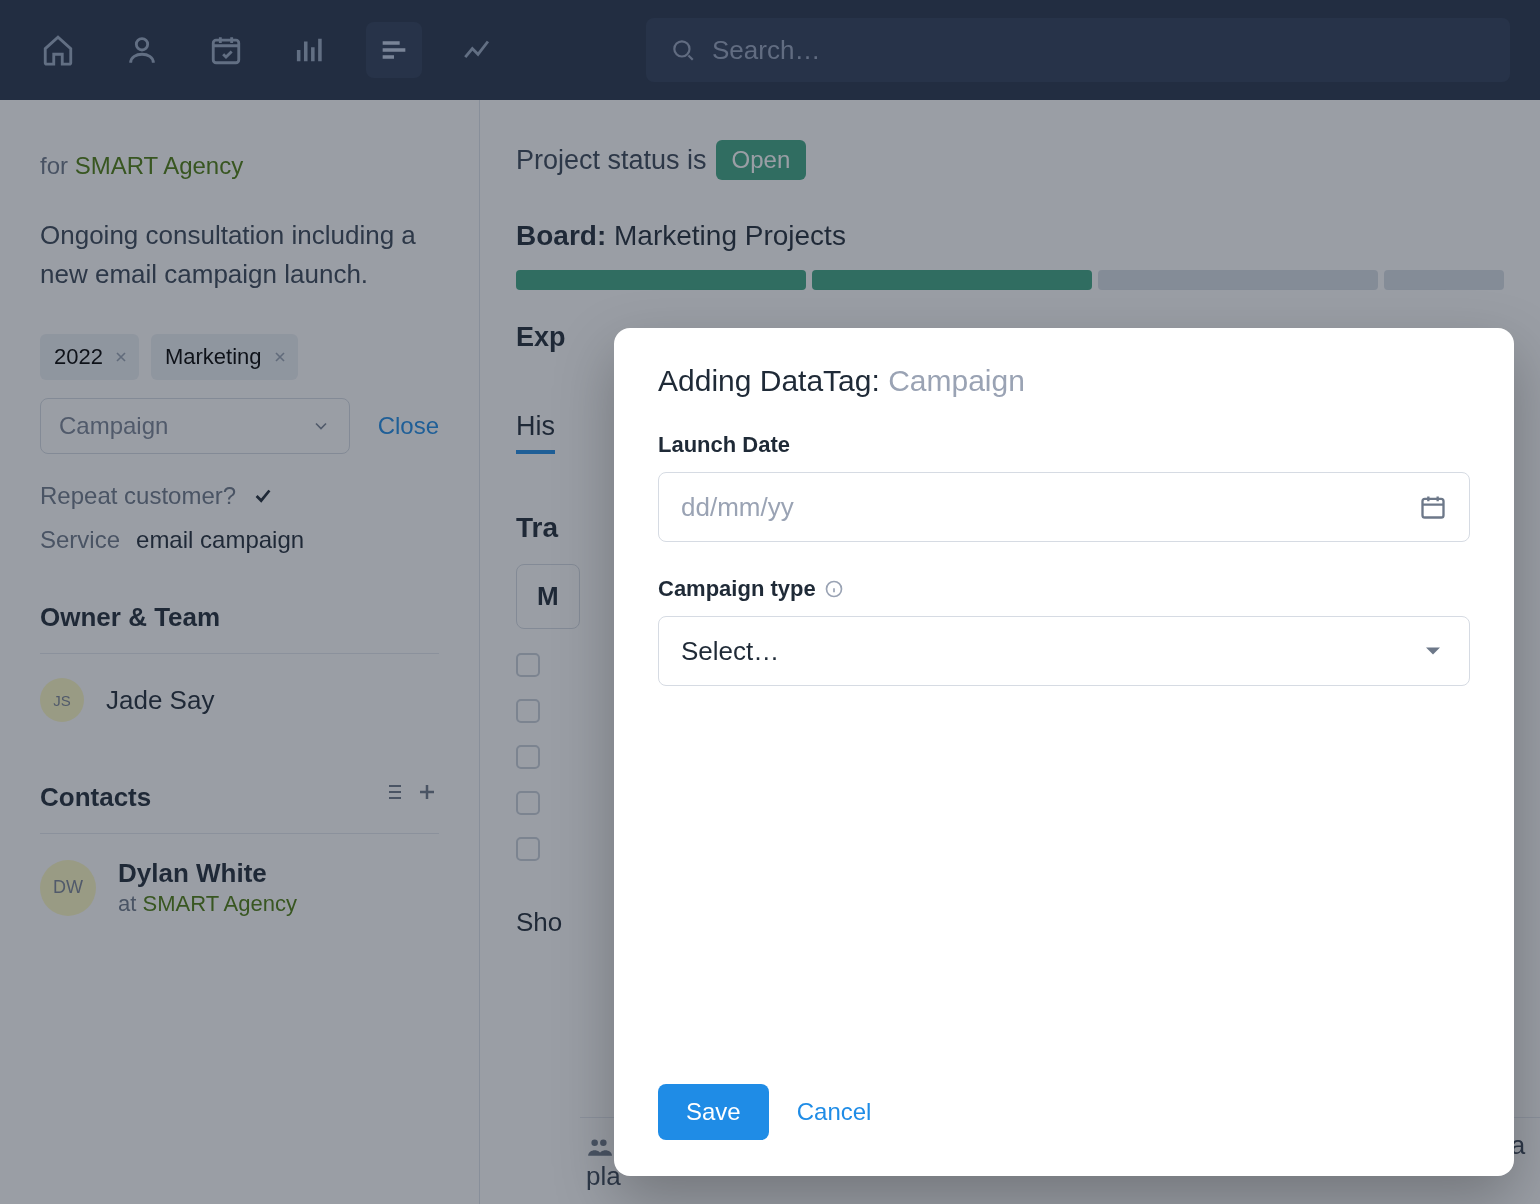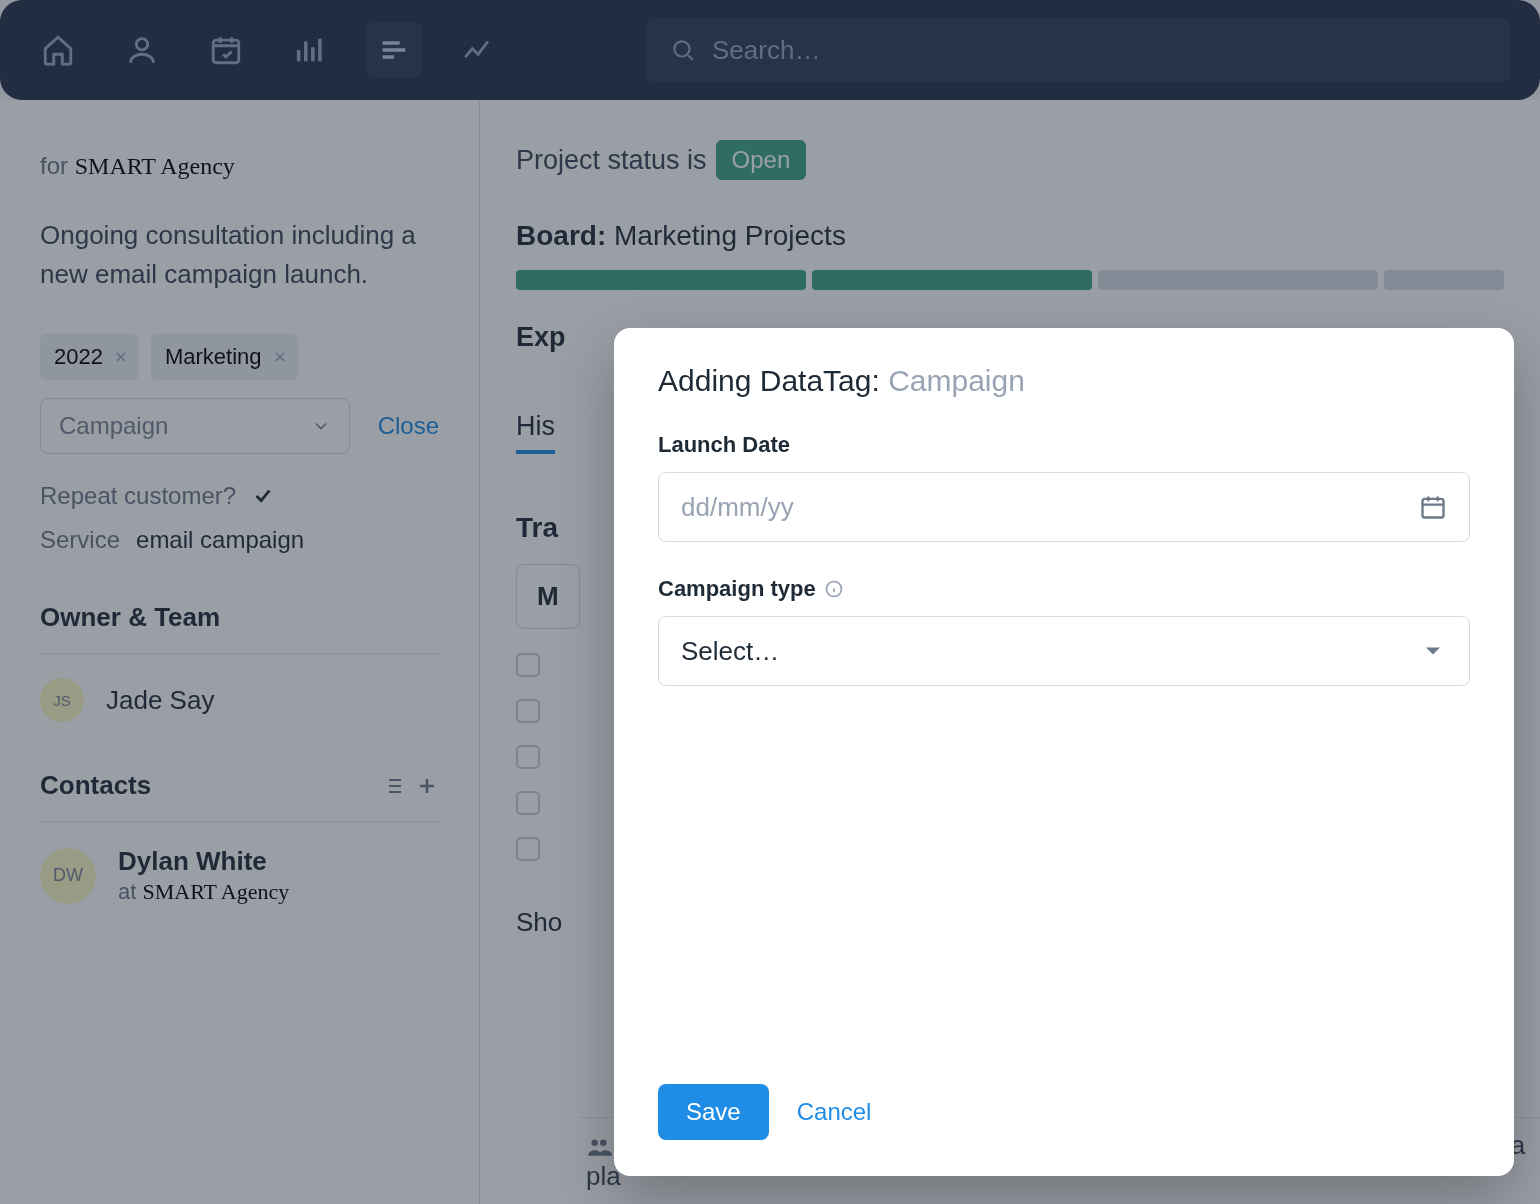--- a/index.html
+++ b/index.html
@@ -1,38 +1,38 @@
 <!DOCTYPE html>
 <html><head>
 <meta charset="utf-8">
 <style>
 * { box-sizing: border-box; margin: 0; padding: 0; font-family: -apple-system, BlinkMacSystemFont, "Segoe UI", Helvetica, Arial, sans-serif; }
 body { background: #f4f6f8; color: #1f2a37; width: 1540px; height: 1204px; overflow: hidden; position: relative; }
 
 
-.topbar { background: #25324a; height: 100px; display: flex; align-items: center; padding: 0 30px; gap: 20px; border-radius: 22px; }
+.topbar { background: #25324a; height: 100px; display: flex; align-items: center; padding: 0 30px; gap: 20px; }
 .nav-icons { display: flex; align-items: center; gap: 28px; }
 .nav-icon { width: 56px; height: 56px; display: flex; align-items: center; justify-content: center; color: #9aa9c2; border-radius: 8px; cursor: pointer; }
 .nav-icon.active { background: #2f3d58; color: #c4d0e6; }
 .nav-icon svg { width: 34px; height: 34px; }
 .searchbox { flex: 1; margin-left: 120px; background: #2f3d58; border-radius: 8px; height: 64px; display: flex; align-items: center; padding: 0 24px; color: #97a4bd; font-size: 26px; gap: 16px; }
 .searchbox svg { width: 26px; height: 26px; }
 
 
 .main { display: flex; height: calc(100% - 100px); }
 .sidebar { width: 534px; border-right: 1px solid #dfe4eb; padding: 36px 40px; background: #fff; }
 .content { flex: 1; background: #fff; padding: 40px 36px; }
 
 
 .project-head { display: flex; justify-content: space-between; align-items: flex-start; }
 .project-title { font-size: 30px; font-weight: 700; color: #1f2a37; }
 .edit-btn { display: flex; align-items: center; gap: 14px; border: 1px solid #d6dbe3; border-radius: 8px; padding: 10px 18px; font-size: 22px; color: #3a4657; cursor: pointer; }
 .edit-btn svg { width: 18px; height: 18px; }
 .project-for { font-size: 24px; color: #6b7688; margin-top: 16px; }
-.link { color: #000000; font-family: Liberation Serif, serif; }
+.link { color: #4d7c0f; }
 .project-desc { font-size: 26px; color: #3a4657; line-height: 1.5; margin-top: 36px; }
 
 .tags-row { display: flex; gap: 12px; margin-top: 40px; }
 .tag-pill { background: #ecf0f4; border-radius: 6px; padding: 10px 10px 10px 14px; display: inline-flex; align-items: center; gap: 10px; font-size: 22px; color: #000000; }
 .tag-pill svg { width: 16px; height: 16px; color: #98a3b3; }
 
 .tag-select-row { display: flex; align-items: center; gap: 28px; margin-top: 18px; }
 .select-box { flex: 1; border: 1px solid #d6dbe3; border-radius: 8px; height: 56px; display: flex; align-items: center; justify-content: space-between; padding: 0 18px; font-size: 24px; color: #7a8495; background:#fff; }
 .close-link { color: #1f8ce6; font-size: 24px; cursor: pointer; }
 
@@ -175,21 +175,21 @@
     </div>
 
     <div class="section-title">Owner &amp; Team</div>
     <div class="hr"></div>
     <div class="person-row">
       <div class="avatar">JS</div>
       <div class="person-name">Jade Say</div>
     </div>
 
     <div class="contacts-head">
-      <div class="section-title" style="margin-top:0;">Contacts</div>
+      <div class="section-title" style="margin-top:12px;">Contacts</div>
       <div class="contacts-actions">
         <svg viewBox="0 0 24 24" fill="none" stroke="currentColor" stroke-width="2">
             <path d="M8 6h12M8 12h12M8 18h12M4 6h.01M4 12h.01M4 18h.01"></path>
           </svg>
         <svg viewBox="0 0 24 24" fill="none" stroke="currentColor" stroke-width="2.5">
             <path d="M12 5v14M5 12h14"></path>
           </svg>
       </div>
     </div>
     <div class="hr"></div>

